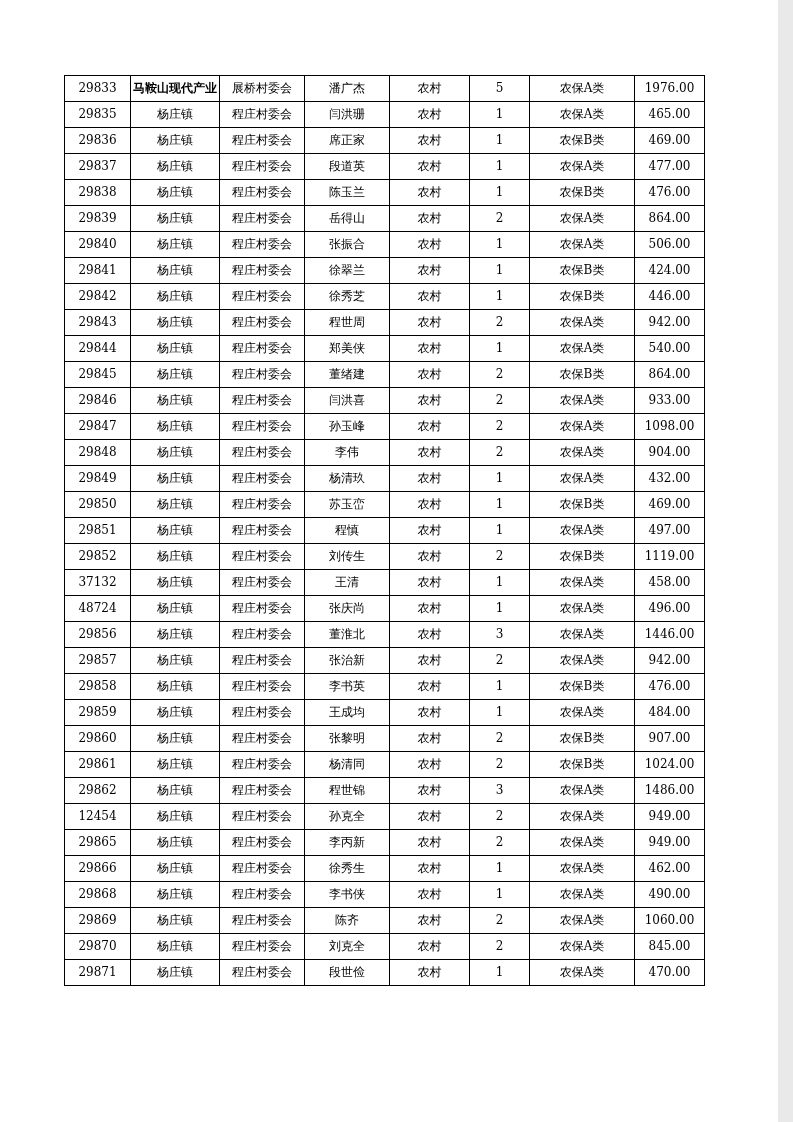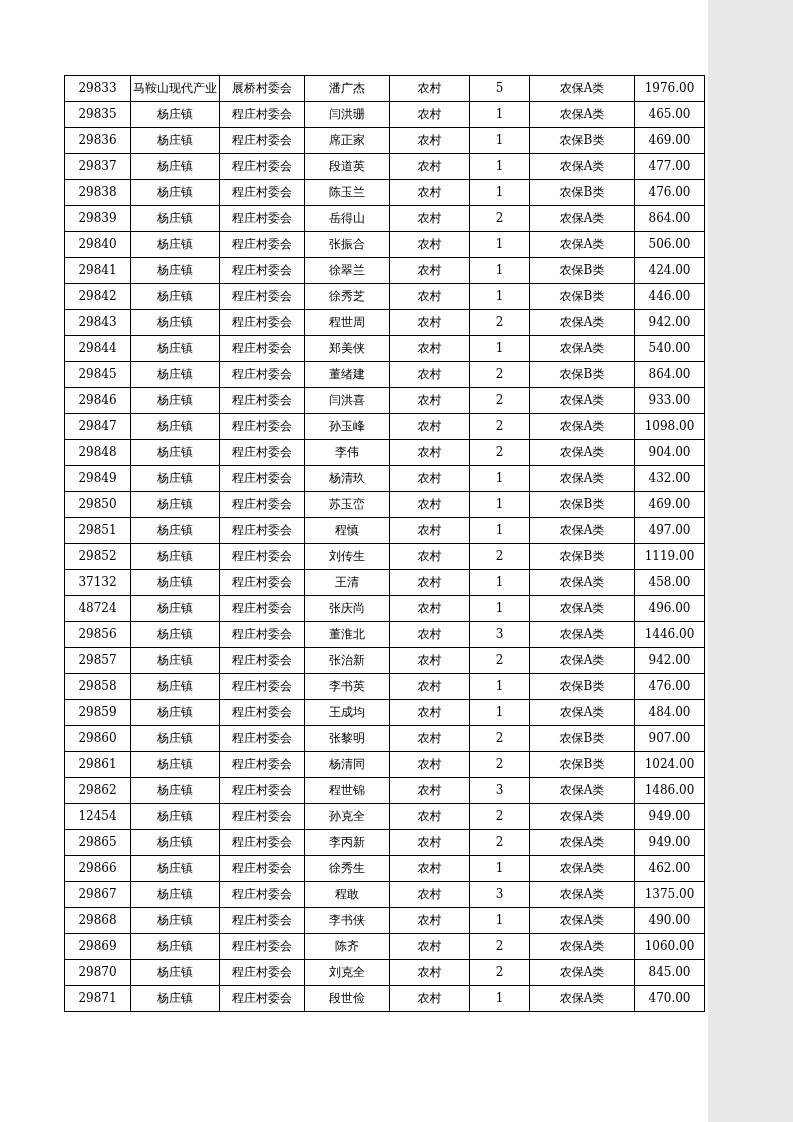--- a/index.html
+++ b/index.html
@@ -5,21 +5,21 @@
   * { box-sizing: border-box; }
   html, body { margin: 0; padding: 0; }
   body {
     width: 793px;
     height: 1122px;
     background: #e9e9e9;
     font-family: "DejaVu Serif", "Liberation Serif", serif;
   }
   .page {
     position: relative;
-    width: 708px;
+    width: 778px;
     height: 1122px;
     background: #ffffff;
     overflow: hidden;
   }
   table.benefits-table {
     position: absolute;
     left: 64px;
     top: 75px;
     border-collapse: collapse;
     table-layout: fixed;
@@ -31,21 +31,21 @@
     text-align: center;
     vertical-align: middle;
     font-size: 12px;
     line-height: 25px;
     color: #000000;
     white-space: nowrap;
     overflow: hidden;
   }
   table.benefits-table td.overflow-cell {
     overflow: visible;
-    font-weight: normal;
+    font-weight: bold;
   }
 </style>
 </head>
 <body>
 
 <div class="page">
   <table class="benefits-table">
     <colgroup>
         <col style="width: 66px;">
         <col style="width: 76px;">
@@ -361,30 +361,20 @@
           <td>29866</td>
           <td>杨庄镇</td>
           <td>程庄村委会</td>
           <td>徐秀生</td>
           <td>农村</td>
           <td>1</td>
           <td>农保A类</td>
           <td>462.00</td>
         </tr>
         <tr>
-          <td>29867</td>
-          <td>杨庄镇</td>
-          <td>程庄村委会</td>
-          <td>程敢</td>
-          <td>农村</td>
-          <td>3</td>
-          <td>农保A类</td>
-          <td>1375.00</td>
-        </tr>
-        <tr>
           <td>29868</td>
           <td>杨庄镇</td>
           <td>程庄村委会</td>
           <td>李书侠</td>
           <td>农村</td>
           <td>1</td>
           <td>农保A类</td>
           <td>490.00</td>
         </tr>
         <tr>

